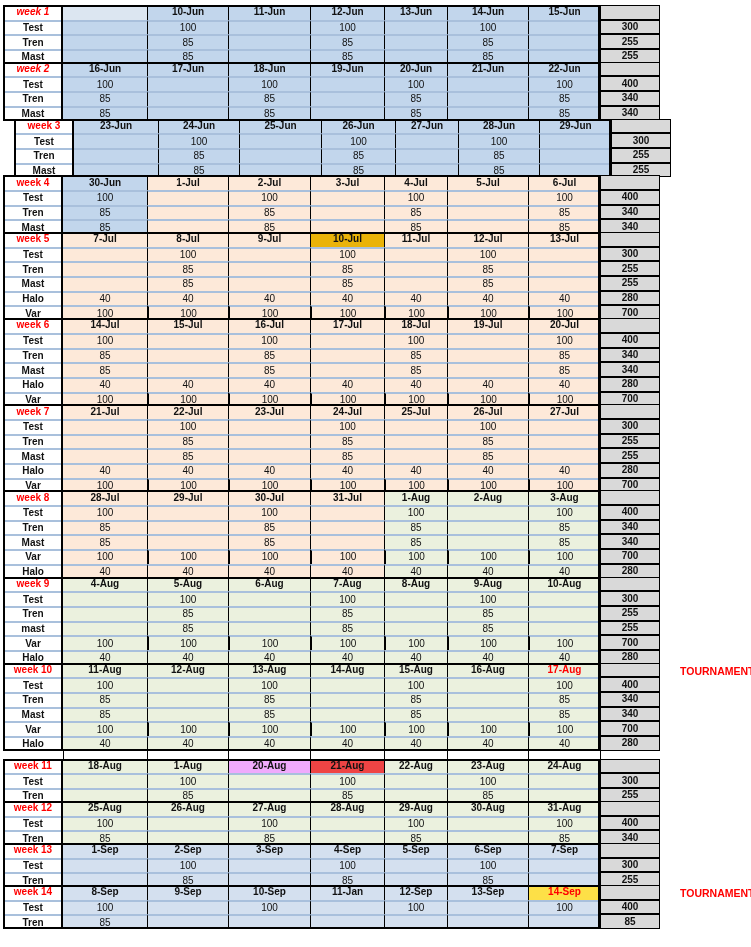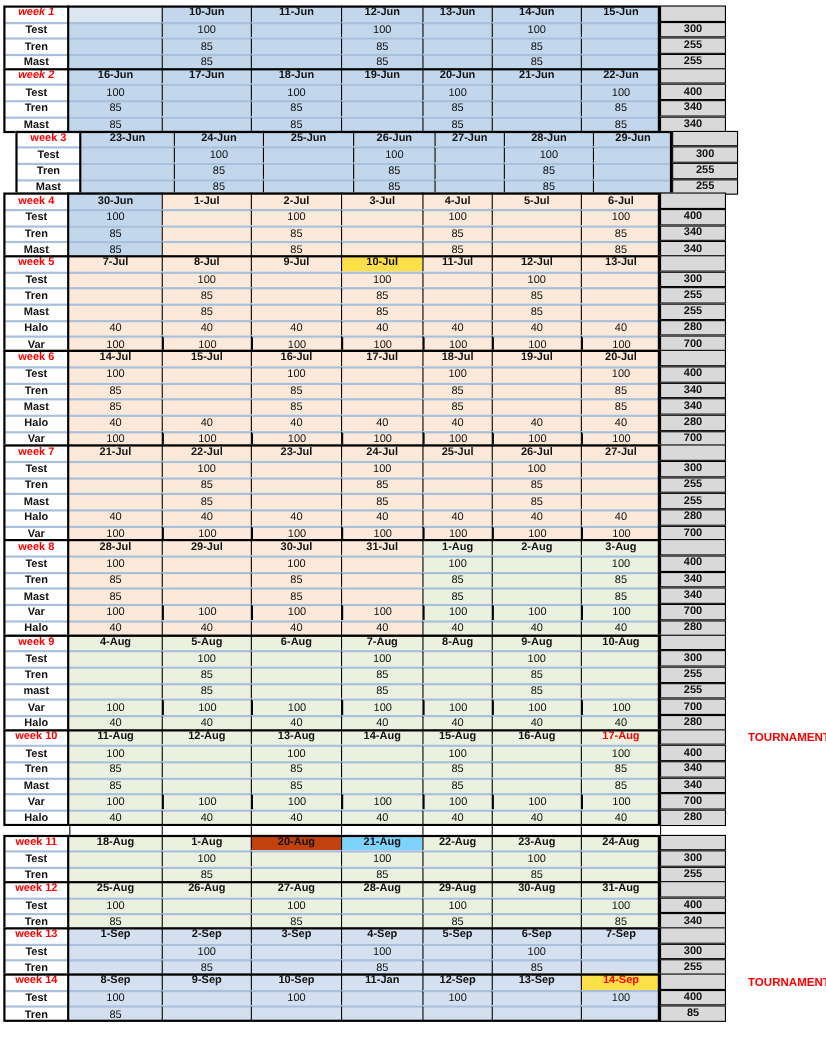--- a/index.html
+++ b/index.html
@@ -191,21 +191,21 @@
         <div class="c val sepline vline" style="background: rgb(253, 233, 217);">85</div>
         <div class="c tot" style="background: rgb(217, 217, 217);">340</div>
         <div class="outline"></div>
         <div class="ldiv"></div>
       </div>
       <div class="wk" style="margin-top: -2px;">
         <div class="c wlabel" style="background: rgb(255, 255, 255); color: rgb(255, 0, 0);">week 5</div>
         <div class="c date" style="background: rgb(253, 233, 217);">7-Jul</div>
         <div class="c date vline" style="background: rgb(253, 233, 217);">8-Jul</div>
         <div class="c date vline" style="background: rgb(253, 233, 217);">9-Jul</div>
-        <div class="c date vline" style="background: #fde047;">10-Jul</div>
+        <div class="c date vline" style="background: #eab308;">10-Jul</div>
         <div class="c date vline" style="background: rgb(253, 233, 217);">11-Jul</div>
         <div class="c date vline" style="background: rgb(253, 233, 217);">12-Jul</div>
         <div class="c date vline" style="background: rgb(253, 233, 217);">13-Jul</div>
         <div class="c tot" style="background: rgb(217, 217, 217);"></div>
         <div class="c rlabel sepline">Test</div>
         <div class="c val sepline" style="background: rgb(253, 233, 217);"></div>
         <div class="c val sepline vline" style="background: rgb(253, 233, 217);">100</div>
         <div class="c val sepline vline" style="background: rgb(253, 233, 217);"></div>
         <div class="c val sepline vline" style="background: rgb(253, 233, 217);">100</div>
         <div class="c val sepline vline" style="background: rgb(253, 233, 217);"></div>
@@ -550,22 +550,22 @@
         <div class="c spc vline"></div>
         <div class="c spc vline"></div>
         <div class="c spc vline"></div>
         <div class="c spc vline"></div>
         <div class="c spc vline"></div>
       </div>
       <div class="wk">
         <div class="c wlabel" style="background: rgb(255, 255, 255); color: rgb(255, 0, 0);">week 11</div>
         <div class="c date" style="background: rgb(235, 241, 222);">18-Aug</div>
         <div class="c date vline" style="background: rgb(235, 241, 222);">1-Aug</div>
-        <div class="c date vline" style="background: #c2410c;">20-Aug</div>
-        <div class="c date vline" style="background: #7dd3fc;">21-Aug</div>
+        <div class="c date vline" style="background: #f0abfc;">20-Aug</div>
+        <div class="c date vline" style="background: #ef4444;">21-Aug</div>
         <div class="c date vline" style="background: rgb(235, 241, 222);">22-Aug</div>
         <div class="c date vline" style="background: rgb(235, 241, 222);">23-Aug</div>
         <div class="c date vline" style="background: rgb(235, 241, 222);">24-Aug</div>
         <div class="c tot" style="background: rgb(217, 217, 217);"></div>
         <div class="c rlabel sepline">Test</div>
         <div class="c val sepline" style="background: rgb(235, 241, 222);"></div>
         <div class="c val sepline vline" style="background: rgb(235, 241, 222);">100</div>
         <div class="c val sepline vline" style="background: rgb(235, 241, 222);"></div>
         <div class="c val sepline vline" style="background: rgb(235, 241, 222);">100</div>
         <div class="c val sepline vline" style="background: rgb(235, 241, 222);"></div>

